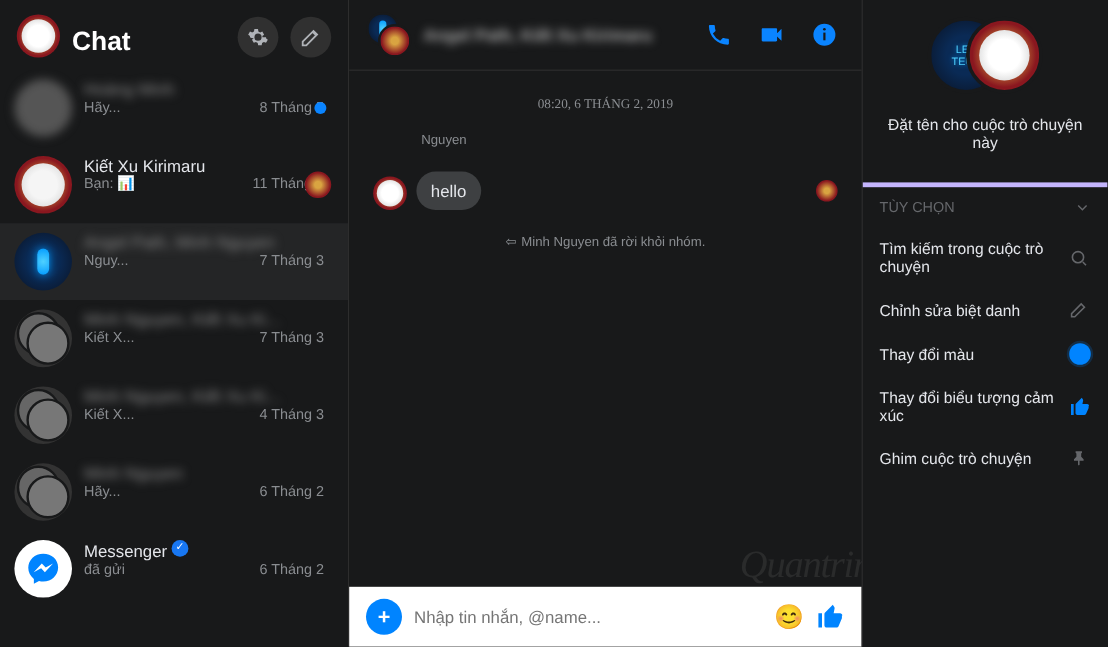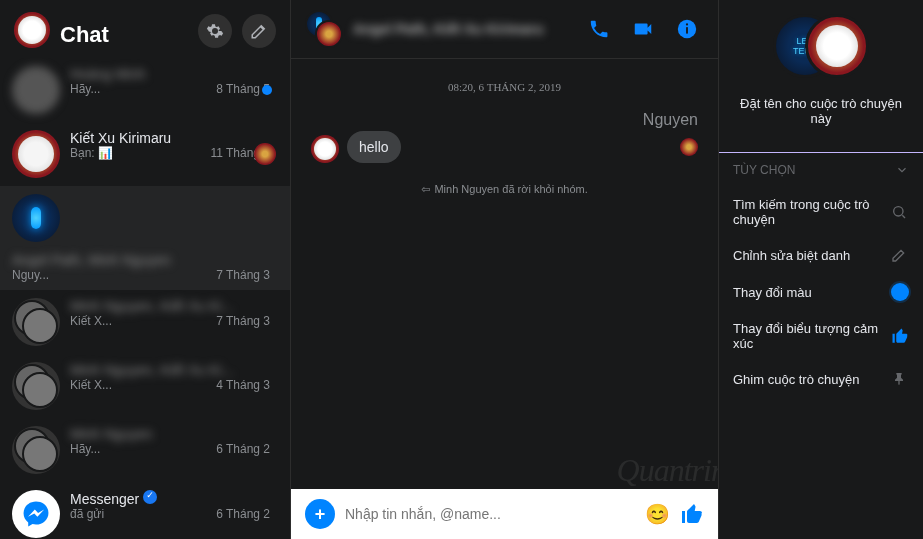--- a/index.html
+++ b/index.html
@@ -8,21 +8,21 @@
 .sidebar-header { display: flex; align-items: flex-end; padding: 12px 14px 10px 14px; gap: 10px; }
 .avatar-sm { width: 36px; height: 36px; border-radius: 50%; background: #8a171f; display: flex; align-items: center; justify-content: center; }
 .avatar-sm.red { background: radial-gradient(circle,#d9a441 18%,#8a171f 65%); position:relative; }
 .avatar-sm.red::after { content:""; position:absolute; inset:4px; border-radius:50%; background: radial-gradient(circle,#fff 45%,#e0e0e0 75%); }
 .chat-title { font-size: 22px; font-weight: 700; flex: 1; color: #fff; }
 .hdr-icon { width: 34px; height: 34px; border-radius: 50%; background: #303030; display: flex; align-items: center; justify-content: center; color: #b0b3b8; cursor: pointer; }
 .search { margin: 4px 12px 8px 12px; background: #3a3b3c; border-radius: 20px; display: flex; align-items: center; padding: 8px 12px; gap: 8px; }
 .search input { background: transparent; border: none; outline: none; color: #b0b3b8; font-size: 14px; flex: 1; }
 .convo-list { flex: 1; overflow: hidden; }
 .convo { display: flex; padding: 8px 12px; gap: 10px; cursor: pointer; position: relative; }
-.convo.active { background: #242526; flex-direction: column; }
+.convo.active { background: #242526; }
 .convo-av { width: 48px; height: 48px; border-radius: 50%; background: #444; flex-shrink: 0; position: relative; }
 .convo-av.red { background: radial-gradient(circle,#d9a441 18%,#8a171f 65%); }
 .convo-av.red::after { content:""; position:absolute; inset:6px; border-radius:50%; background: radial-gradient(circle,#f5f5f5 46%,#dedede 80%); }
 .convo-av.blurred { filter: blur(4px); background: #555; }
 .convo-av.group { background: #333; }
 .convo-av.group::before { content:""; position:absolute; width:32px; height:32px; border-radius:50%; background:#666; top:2px; left:2px; border:2px solid #18191a; }
 .convo-av.group::after { content:""; position:absolute; width:32px; height:32px; border-radius:50%; background:#777; bottom:2px; right:2px; border:2px solid #18191a; }
 .convo-av.blue-light { background: radial-gradient(circle,#0a2a55 40%,#0a1a33 80%); }
 .convo-av.blue-light::after { content:""; position:absolute; left:50%; top:50%; width:10px; height:22px; transform:translate(-50%,-50%); border-radius:5px; background: radial-gradient(circle,#4fd1ff,#0099ff); box-shadow:0 0 8px #0099ff; }
 .convo-av.msgr { background:#fff; display:flex; align-items:center; justify-content:center; }
@@ -38,42 +38,42 @@
 .main { flex: 1; display: flex; flex-direction: column; background: #18191a; }
 .main-header { display: flex; align-items: center; padding: 10px 14px; border-bottom: 1px solid #2d2d2d; gap: 10px; }
 .main-av { width: 38px; height: 38px; position: relative; }
 .main-av .a1 { width:28px; height:28px; border-radius:50%; background:radial-gradient(circle,#0a2a55 40%,#0a1a33 80%); position:absolute; top:0; left:0; border:2px solid #18191a; }
 .main-av .a1::after { content:""; position:absolute; left:50%; top:50%; width:6px; height:14px; transform:translate(-50%,-50%); border-radius:3px; background:radial-gradient(circle,#4fd1ff,#0099ff); }
 .main-av .a2 { width:28px; height:28px; border-radius:50%; background:radial-gradient(circle,#d9a441 18%,#8a171f 65%); position:absolute; bottom:0; right:0; border:2px solid #18191a; }
 .main-title { flex: 1; font-size: 14px; font-weight: 600; filter: blur(4px); color:#aaa; }
 .main-action { width: 34px; height: 34px; display: flex; align-items: center; justify-content: center; color: #0a84ff; cursor: pointer; }
 .messages { flex: 1; padding: 16px 20px; overflow: hidden; position: relative; }
 .timestamp { text-align: center; font-size: 11px; color: #8a8d91; margin: 6px 0 18px; font-family: Liberation Serif, serif; }
-.msg-sender { font-size: 16px; color: #8a8d91; margin-left: 40px; margin-bottom: 2px; text-align: right; }
+.msg-sender { font-size: 11px; color: #8a8d91; margin-left: 40px; margin-bottom: 20px; }
 .msg-row { display: flex; align-items: flex-end; gap: 8px; margin-bottom: 6px; }
 .msg-av { width: 28px; height: 28px; border-radius: 50%; background: radial-gradient(circle,#d9a441 18%,#8a171f 65%); position:relative; }
 .msg-av::after { content:""; position:absolute; inset:3px; border-radius:50%; background: radial-gradient(circle,#fff 45%,#e0e0e0 75%); }
 .bubble { background: #3e4042; color: #e4e6eb; padding: 8px 12px; border-radius: 18px; font-size: 14px; }
 .read-receipt { width:18px; height:18px; border-radius:50%; background:radial-gradient(circle,#d9a441 18%,#8a171f 65%); margin-left:auto; align-self:center; }
 .system-msg { text-align: center; font-size: 11px; color: #8a8d91; margin-top: 20px; }
 .system-msg .arrow { margin-right: 4px; }
 .composer { display: flex; align-items: center; background: #fff; padding: 10px 14px; gap: 10px; }
 .composer .plus { width: 30px; height: 30px; border-radius: 50%; background: #0084ff; color: #fff; display: flex; align-items: center; justify-content: center; font-size: 18px; font-weight: bold; cursor:pointer; }
 .composer input { flex: 1; border: none; outline: none; font-size: 14px; color: #999; }
 .composer .emoji { color: #0084ff; font-size: 20px; cursor:pointer; }
 .composer .like { color: #0084ff; font-size: 22px; cursor:pointer; }
 .right { width: 205px; border-left: 1px solid #2d2d2d; display: flex; flex-direction: column; padding-top: 4px; }
 .group-av { display:flex; justify-content:center; margin: 10px 0 6px; position:relative; height:72px; }
 .group-av .g1 { width:64px; height:64px; border-radius:50%; background:radial-gradient(circle,#0a2a55 40%,#0a1a33 80%); position:absolute; left:50%; transform:translateX(-75%); border:3px solid #18191a; display:flex; align-items:center; justify-content:center; }
 .group-av .g1::after { content:"LEE\ATEUK"; white-space:pre; font-size:9px; color:#4fd1ff; text-align:center; text-shadow:0 0 4px #0099ff; }
 .group-av .g2 { width:64px; height:64px; border-radius:50%; background:radial-gradient(circle,#d9a441 18%,#8a171f 65%); position:absolute; left:50%; transform:translateX(-25%); border:3px solid #18191a; }
 .group-av .g2::after { content:""; position:absolute; inset:8px; border-radius:50%; background: radial-gradient(circle,#fff 45%,#e0e0e0 75%); }
 .right-name { text-align:center; font-size:13px; color:#e4e6eb; padding: 4px 14px 2px; }
 .right-sub { text-align:center; font-size:12px; color:#8a8d91; padding-bottom:10px; }
-.section-hdr { display:flex; align-items:center; justify-content:space-between; padding:10px 14px; font-size:12px; color:#65676b; border-top:1px solid #c4b5fd; }
+.section-hdr { display:flex; align-items:center; justify-content:space-between; padding:10px 14px; font-size:12px; color:#65676b; border-top:4px solid #c4b5fd; }
 .option { display:flex; align-items:center; justify-content:space-between; padding:10px 14px; font-size:13px; color:#e4e6eb; cursor:pointer; }
 .option .label { flex:1; padding-right:8px; }
 .opt-icon { width:20px; color:#65676b; display:flex; align-items:center; justify-content:center; }
 .color-dot { width:18px; height:18px; border-radius:50%; background:#0084ff; box-shadow:0 0 0 2px #0084ff33; }
 .like-icon { color:#0084ff; font-size:18px; }
 svg { display:block; }
 .wm { position:absolute; right:-60px; bottom:0; font-size:32px; color:rgba(255,255,255,0.08); font-style:italic; pointer-events:none; font-family:serif; letter-spacing:-1px; white-space:nowrap; }
 </style>
 </head>
 <body>

